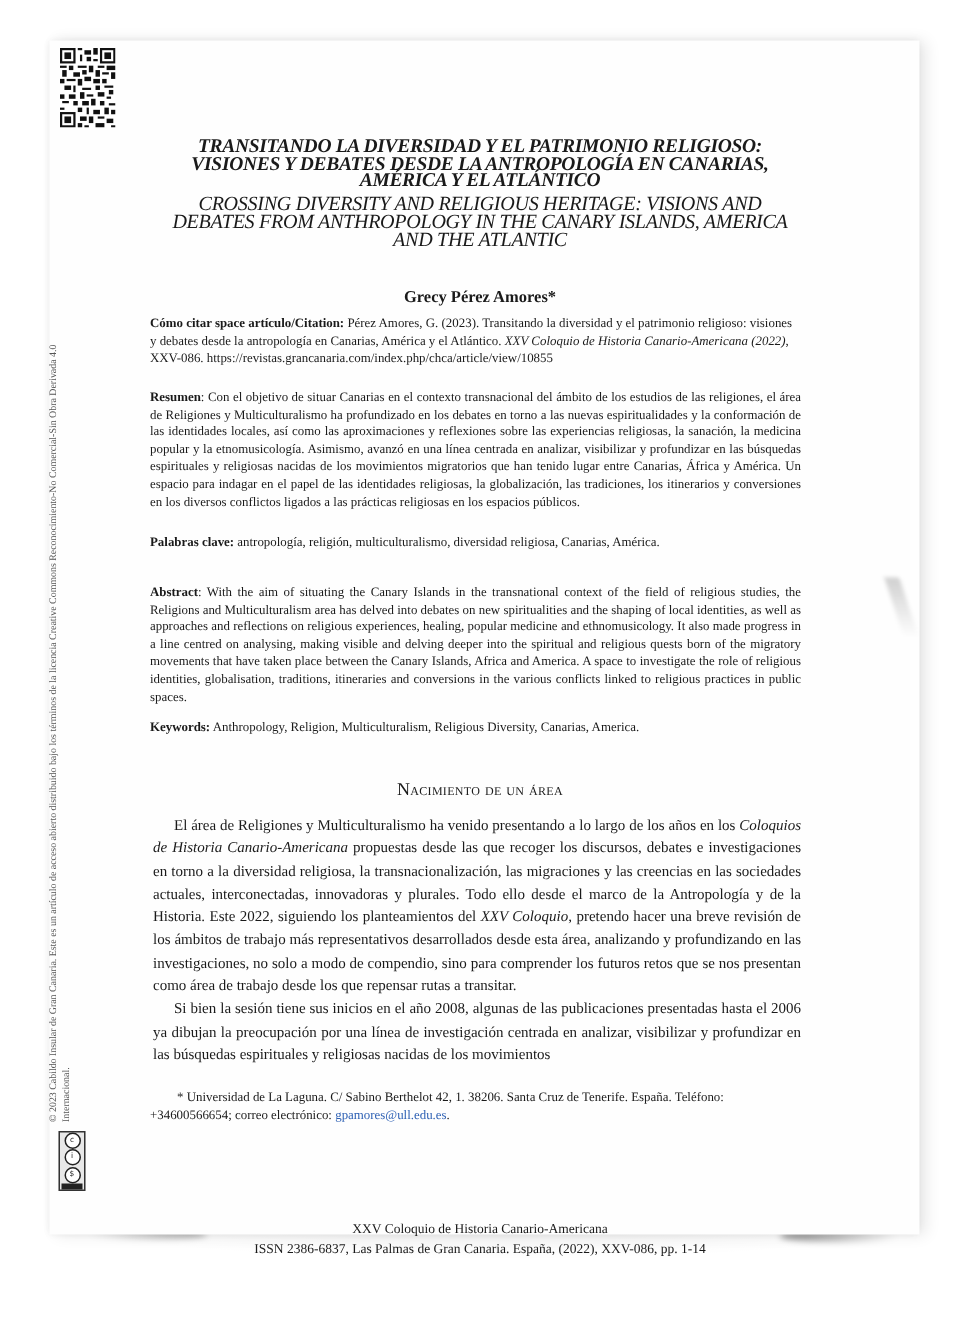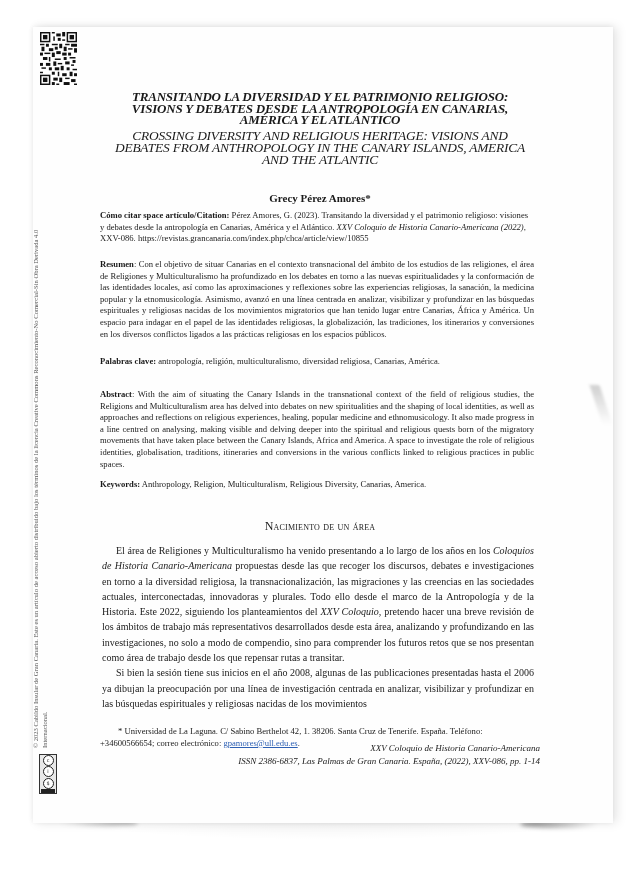--- a/index.html
+++ b/index.html
@@ -69,24 +69,24 @@
   .body-text {
     position: absolute; left: 102px; width: 432px; top: 543px;
     font-size: 10px; line-height: 15.3px; text-align: justify;
   }
   .body-text p { margin: 0; text-indent: 14px; }
   .footnote {
     position: absolute; left: 100px; width: 434px; top: 725px;
     font-size: 8.6px; line-height: 12px; text-align: left;
   }
   .footnote .mark { padding-left: 18px; }
-  .footnote a { color: #2c5fb3; text-decoration: underline; }
+  .footnote a { color: #2c5fb3; }
   .footer {
-    position: absolute; left: 100px; width: 440px; top: 742px; text-align: right;
-    font-style: italic; font-size: 9px; line-height: 13px;
+    position: absolute; left: 100px; width: 440px; top: 813px; text-align: center;
+    font-size: 9px; line-height: 13px;
   }
   .footer span { display: block; }
   .sidebar-text {
     position: absolute; left: 31px; top: 133px; width: 615px; height: 24px;
     transform-origin: 0 0; transform: translate(0px, 615px) rotate(-90deg);
     font-size: 6.6px; line-height: 9px; color: #555;
   }
   .sidebar-text span { display: block; white-space: nowrap; }
   .cc-badge {
     position: absolute; left: 39px; top: 754px; width: 16px; height: 38px;
@@ -175,21 +175,21 @@
     <rect x="21" y="32" width="3" height="2"></rect>
       <rect x="8" y="34" width="2" height="2"></rect>
       <rect x="16" y="34" width="4" height="2"></rect>
     <rect x="11" y="35" width="2" height="1"></rect>
       <rect x="23" y="35" width="2" height="1"></rect>
   </g>
 </svg>
 
 <div class="title-block title-es">
   <span>TRANSITANDO LA DIVERSIDAD Y EL PATRIMONIO RELIGIOSO:</span>
-  <span>VISIONS Y DEBATES DESDE LA ANTROPOLOGÍA EN CANARIAS,</span>
+  <span>VISIONES Y DEBATES DESDE LA ANTROPOLOGÍA EN CANARIAS,</span>
   <span>AMÉRICA Y EL ATLÁNTICO</span>
 </div>
 
 <div class="title-block title-en">
   <span>CROSSING DIVERSITY AND RELIGIOUS HERITAGE: VISIONS AND</span>
   <span>DEBATES FROM ANTHROPOLOGY IN THE CANARY ISLANDS, AMERICA</span>
   <span>AND THE ATLANTIC</span>
 </div>
 
 <div class="author">Grecy Pérez Amores*</div>

